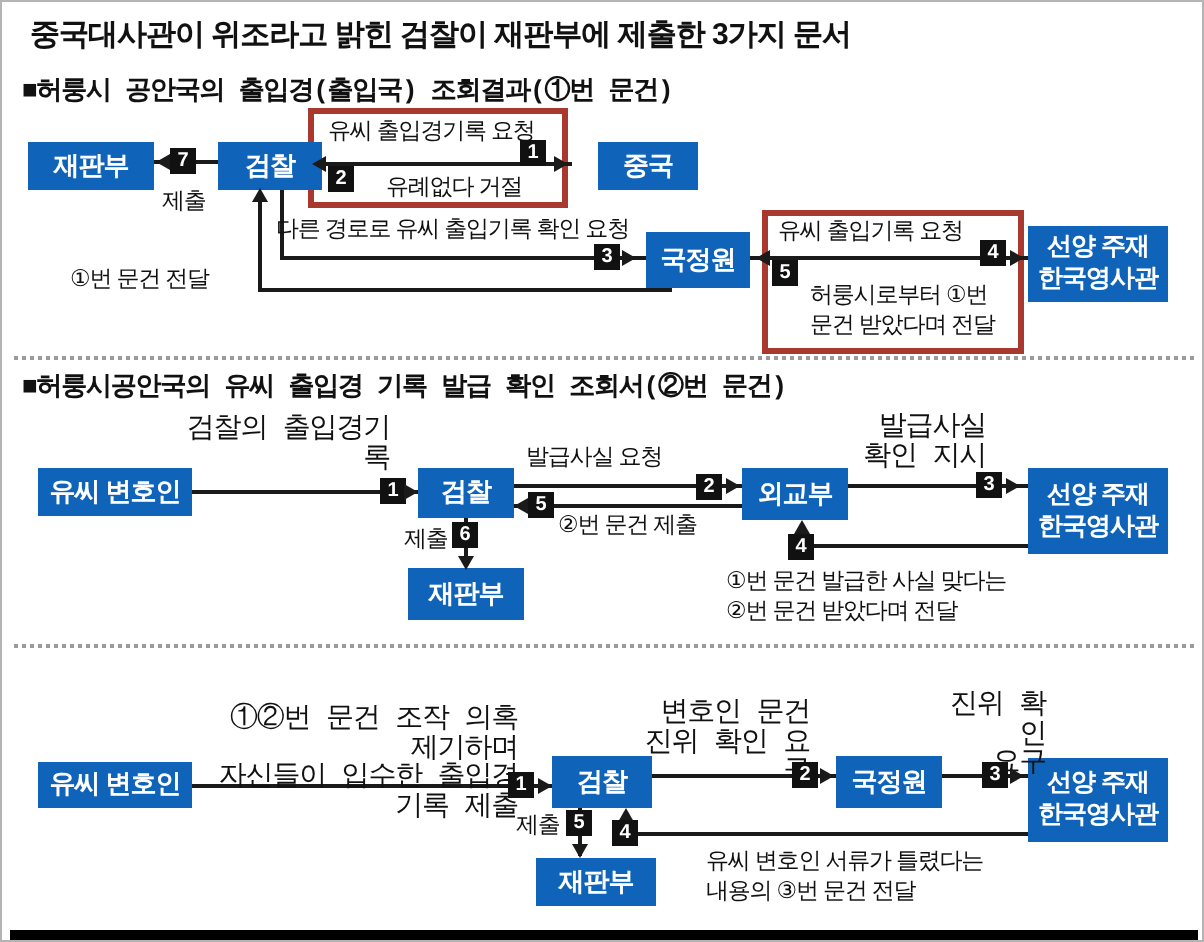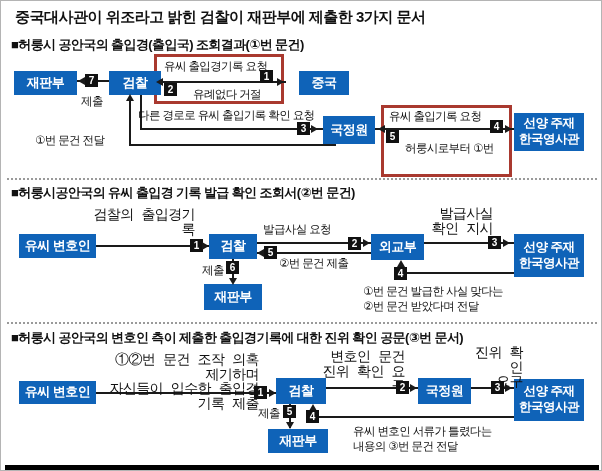--- a/index.html
+++ b/index.html
@@ -7,21 +7,21 @@
     --red:#a9392f;
     --line:#1a1a1a;
   }
   html,body{margin:0;padding:0;background:#fff;}
   .stage{
     position:relative;width:602px;height:471px;box-sizing:border-box;
     border:1px solid #b4b4b4;background:#fff;overflow:hidden;
     font-family:"Liberation Sans","DejaVu Sans",sans-serif;color:#111;
   }
   .ttl{position:absolute;font-weight:bold;font-size:15px;letter-spacing:-0.5px;white-space:nowrap;z-index:2;}
-  .hd{position:absolute;font-weight:bold;font-size:13px;letter-spacing:-0.6px;white-space:nowrap;z-index:2;}
+  .hd{position:absolute;font-weight:bold;font-size:13px;letter-spacing:-0.6px;white-space:nowrap;z-index:2;font-family:Liberation Mono, monospace;}
   .bx{position:absolute;background:var(--blue);color:#fff;font-weight:bold;
       display:flex;flex-direction:column;align-items:center;justify-content:center;
       text-align:center;font-size:13px;letter-spacing:-0.5px;z-index:2;line-height:1.25;}
   .bx.sm{font-size:12.5px;}
   .lb{position:absolute;font-size:11.5px;letter-spacing:-0.6px;white-space:nowrap;z-index:2;line-height:14px;}
   .lbc{position:absolute;font-size:14px;letter-spacing:-0.6px;text-align:right;z-index:2;line-height:14.5px;font-family:Liberation Mono, monospace;}
   .hl{position:absolute;height:2px;background:var(--line);z-index:1;}
   .vl{position:absolute;width:2px;background:var(--line);z-index:1;}
   .bg{position:absolute;width:13px;height:13px;background:#111;color:#fff;font-size:10px;
       font-weight:bold;line-height:13px;text-align:center;z-index:3;}
@@ -87,20 +87,21 @@
   <div class="ar u" style="left:125px;top:93px;"></div>
   <div class="lb" style="left:34px;top:132px;">①번 문건 전달</div>
 
   <div class="lb" style="left:388px;top:108px;">유씨 출입기록 요청</div>
   <div class="hl" style="left:374px;top:127px;width:139px;"></div>
   <div class="bg" style="left:489px;top:119px;">4</div>
   <div class="ar r" style="left:504px;top:124px;"></div>
   <div class="bg" style="left:385px;top:129px;">5</div>
   <div class="ar l" style="left:377px;top:124px;"></div>
   <div class="lb" style="left:404px;top:140px;">허룽시로부터 ①번</div>
+  <div class="lb" style="left:404px;top:155px;">문건 받았다며 전달</div>
 
   <div class="dv" style="left:6px;top:177px;width:590px;"></div>
 
   <div class="hd" style="left:10px;top:183px;">■허룽시공안국의 유씨 출입경 기록 발급 확인 조회서(②번 문건)</div>
 
   <div class="bx" style="left:18px;top:233px;width:77px;height:24px;">
       <span>유씨 변호인</span>
     </div>
   <div class="bx" style="left:208px;top:233px;width:48px;height:25px;">
       <span>검찰</span>
@@ -147,21 +148,20 @@
   <div class="lb" style="left:362px;top:283px;">①번 문건 발급한 사실 맞다는</div>
   <div class="lb" style="left:362px;top:298px;">②번 문건 받았다며 전달</div>
 
   <div class="vl" style="left:231px;top:258px;height:22px;"></div>
   <div class="ar d" style="left:228px;top:277px;"></div>
   <div class="lb" style="left:201px;top:262px;">제출</div>
   <div class="bg" style="left:225px;top:260px;">6</div>
 
   <div class="dv" style="left:6px;top:321px;width:590px;"></div>
 
-  <div class="hd" style="left:10px;top:328px;">■허룽시 공안국의 변호인 측이 제출한 출입경기록에 대한 진위 확인 공문(③번 문서)</div>
 
   <div class="bx" style="left:18px;top:380px;width:77px;height:23px;">
       <span>유씨 변호인</span>
     </div>
   <div class="bx" style="left:275px;top:377px;width:50px;height:26px;">
       <span>검찰</span>
     </div>
   <div class="bx" style="left:417px;top:377px;width:53px;height:26px;">
       <span>국정원</span>
     </div>

